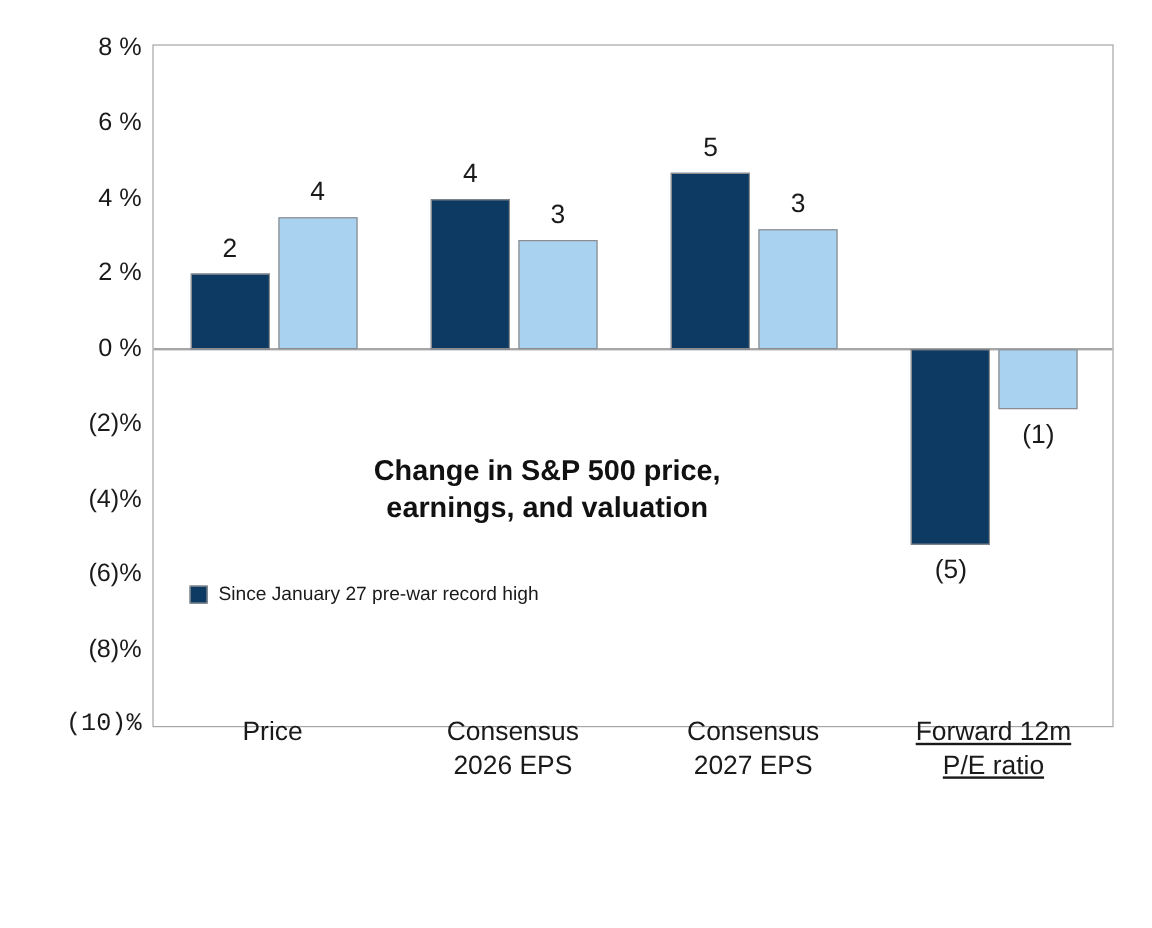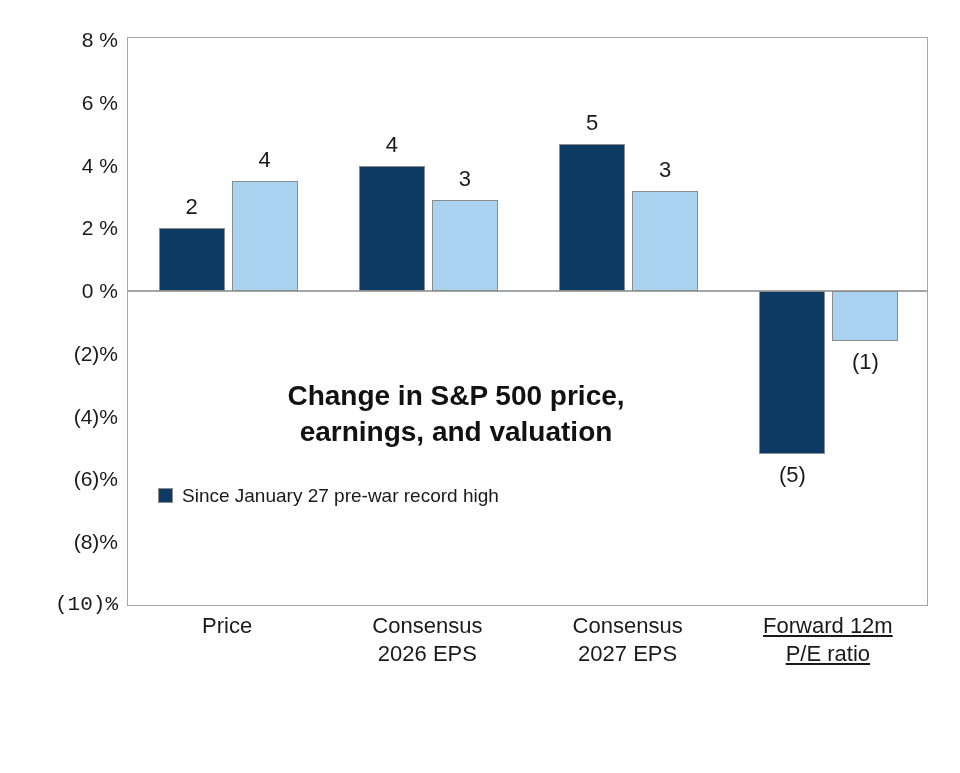--- a/index.html
+++ b/index.html
@@ -77,21 +77,21 @@
     white-space: pre;
   }
 
   
   #chart-title {
     position: absolute;
     left: 48px;
     top: 340px;
     width: 560px;
     text-align: center;
-    font-size: 28px;
+    font-size: 24px;
     font-weight: bold;
     line-height: 1.28;
     color: #111111;
     white-space: pre-line;
   }
 
   
   #legend {
     position: absolute;
     left: 30px;
@@ -105,31 +105,31 @@
   }
   .legend-swatch {
     width: 15px;
     height: 15px;
     box-sizing: border-box;
     border: 1px solid #8c8c8c;
     margin-right: 9px;
     flex: none;
   }
   .legend-text {
-    font-size: 19px;
+    font-size: 16px;
     color: #1a1a1a;
     white-space: pre;
     line-height: 1;
   }
 
   
   #xaxis {
     position: absolute;
     left: 127px;
-    top: 612px;
+    top: 596px;
     width: 801px;
     height: 80px;
   }
   .xtick {
     position: absolute;
     text-align: center;
     font-size: 22px;
     color: #1a1a1a;
     line-height: 1.28;
     white-space: pre-line;

